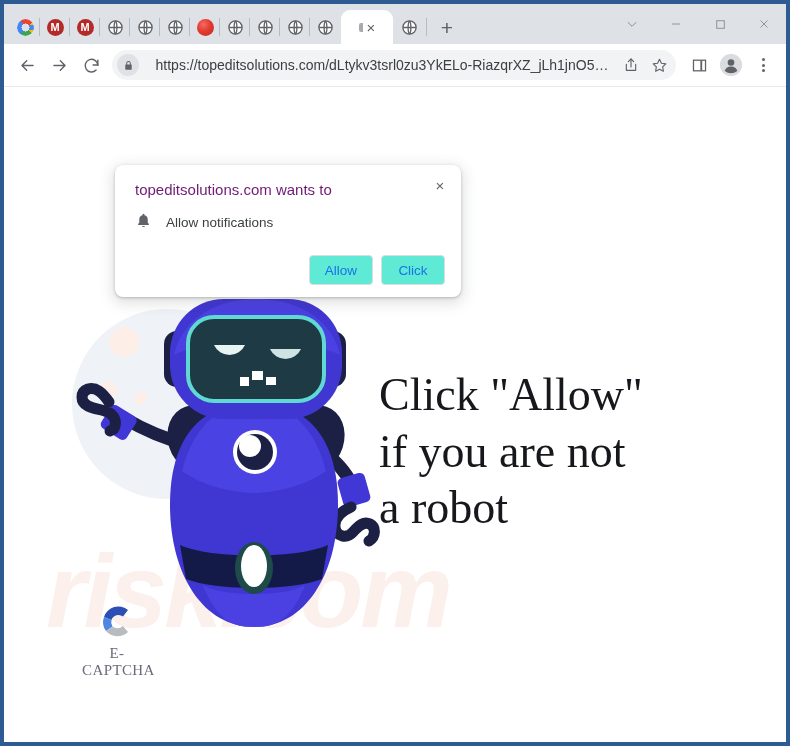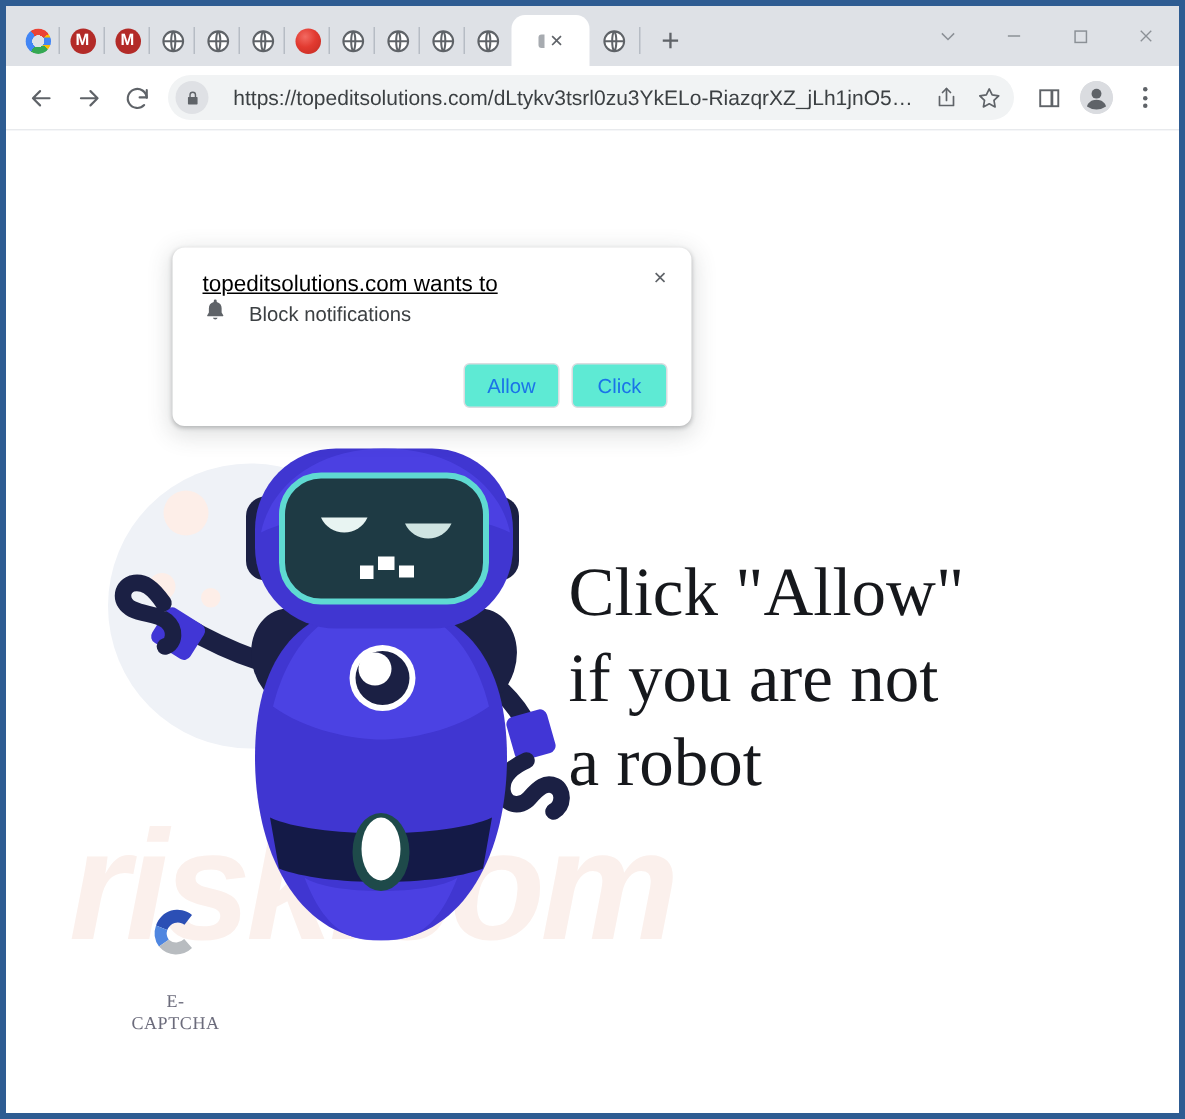--- a/index.html
+++ b/index.html
@@ -168,41 +168,41 @@
   }
 
   
   #captcha {
     position: absolute; left: 78px; top: 512px;
     width: 70px; text-align: center;
   }
   #captcha-mark { width: 44px; height: 44px; margin: 0 auto; position: relative; }
   #captcha-label {
     font-family: "Liberation Serif", serif;
-    font-size: 12px; color: #6b6b7b; letter-spacing: .4px; margin-top: 17px;
+    font-size: 15px; color: #6b6b7b; letter-spacing: .4px; margin-top: 2px;
   }
 
   
   #perm {
     position: absolute; left: 111px; top: 78px;
     width: 346px; background: #ffffff;
     border-radius: 8px;
     box-shadow: 0 1px 3px rgba(60,64,67,.30), 0 4px 14px 3px rgba(60,64,67,.15);
     padding: 16px 16px 12px 20px; z-index: 20;
   }
   #perm-close {
     position: absolute; right: 10px; top: 9px;
     width: 22px; height: 22px;
     display: flex; align-items: center; justify-content: center;
     color: #5f6368; font: 300 15px "Liberation Sans", sans-serif;
     cursor: pointer; line-height: 1;
   }
   #perm-title {
-    font: 15px "Liberation Sans", sans-serif; color: #000000;
-    padding-right: 26px; text-decoration: underline;
+    font: 15px "Liberation Sans", sans-serif; color: #701a75;
+    margin-bottom: 14px; padding-right: 26px;
   }
   #perm-row { display: flex; align-items: center; gap: 14px; margin-bottom: 22px; }
   #perm-row .lbl { font: 13.5px "Liberation Sans", sans-serif; color: #3c4043; }
   #perm-actions { display: flex; justify-content: flex-end; gap: 8px; }
   .perm-btn {
     min-width: 64px; height: 30px; padding: 0 14px;
     border: 1px solid #dadce0; border-radius: 4px;
     background: #5eead4; color: #1a73e8;
     font: 500 13.5px "Liberation Sans", sans-serif;
     cursor: pointer;
@@ -490,21 +490,21 @@
     <div id="perm">
       <div id="perm-close">×</div>
       <div id="perm-title">topeditsolutions.com wants to</div>
       <div id="perm-row">
         <span>
           <svg width="17" height="17" viewBox="0 0 24 24" fill="#5f6368">
             <path d="M12 2.4a1.4 1.4 0 0 0-1.4 1.4v.8A6.2 6.2 0 0 0 6 10.7v4l-1.5 2.4a.7.7 0 0 0 .6 1.1h13.8a.7.7 0 0 0 .6-1.1L18 14.7v-4a6.2 6.2 0 0 0-4.6-6.1v-.8A1.4 1.4 0 0 0 12 2.4z"></path>
             <path d="M9.8 19.6a2.3 2.3 0 0 0 4.4 0z"></path>
           </svg>
         </span>
-        <span class="lbl">Block notifications</span>
+        <span class="lbl">Allow notifications</span>
       </div>
       <div id="perm-actions">
         <button class="perm-btn">Allow</button>
         <button class="perm-btn">Click</button>
       </div>
     </div>
 
   </div>
 </div>
 

